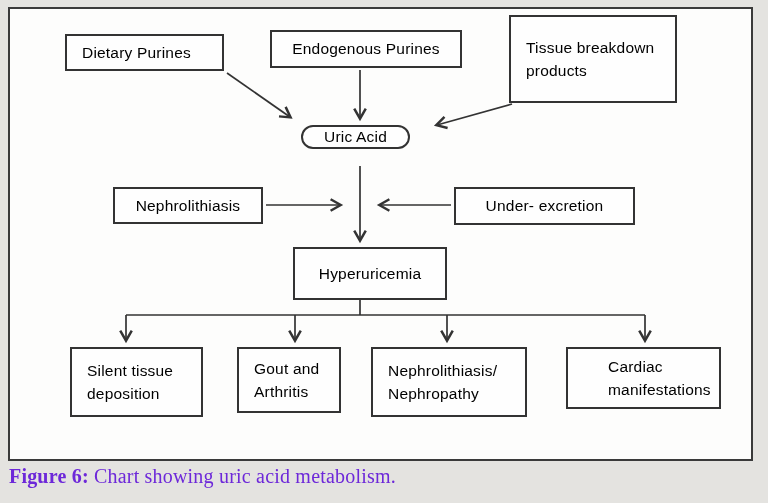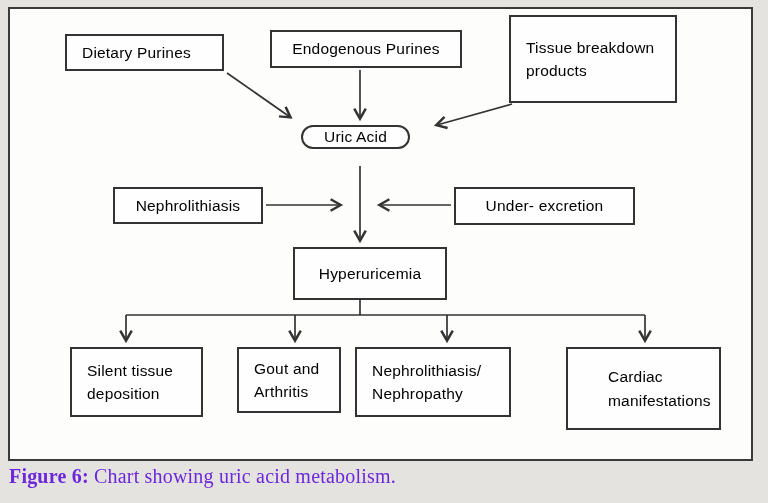--- a/index.html
+++ b/index.html
@@ -25,22 +25,22 @@
   
   .n-dietary   {left:65px;top:34px;width:159px;height:37px;}
   .n-endog     {left:270px;top:30px;width:192px;height:38px;}
   .n-tissue    {left:509px;top:15px;width:168px;height:88px;align-items:center;}
   .n-uric      {left:301px;top:125px;width:109px;height:24px;border-radius:13px;}
   .n-overprod  {left:113px;top:187px;width:150px;height:37px;}
   .n-underexc  {left:454px;top:187px;width:181px;height:38px;text-align:right;}
   .n-hyper     {left:293px;top:247px;width:154px;height:53px;}
   .n-silent    {left:70px;top:347px;width:133px;height:70px;}
   .n-gout      {left:237px;top:347px;width:104px;height:66px;}
-  .n-nephro    {left:355px;top:347px;width:156px;height:70px;}
-  .n-cardiac   {left:566px;top:347px;width:155px;height:83px;padding-left:40px;}
+  .n-nephro    {left:371px;top:347px;width:156px;height:70px;}
+  .n-cardiac   {left:566px;top:347px;width:155px;height:62px;padding-left:40px;}
   .caption{
     position:absolute;left:9px;top:465px;width:750px;
     font-family:"Liberation Serif","DejaVu Serif",serif;
     font-size:20px;color:#6d28d9;letter-spacing:.2px;
   }
   .caption b{font-weight:700;}
 </style>
 </head>
 <body>
 

